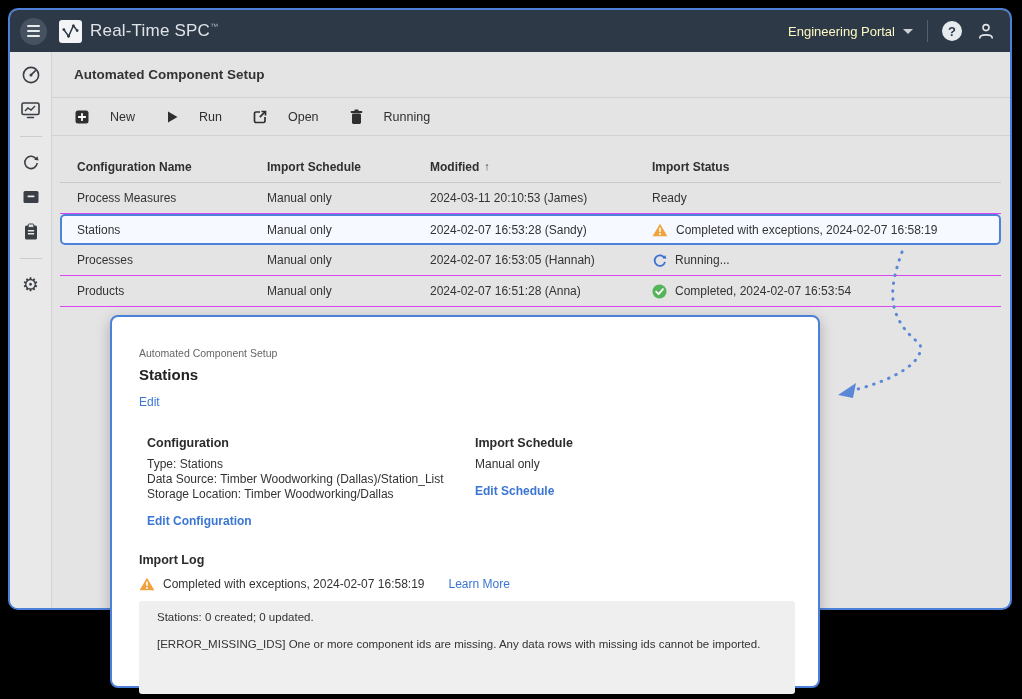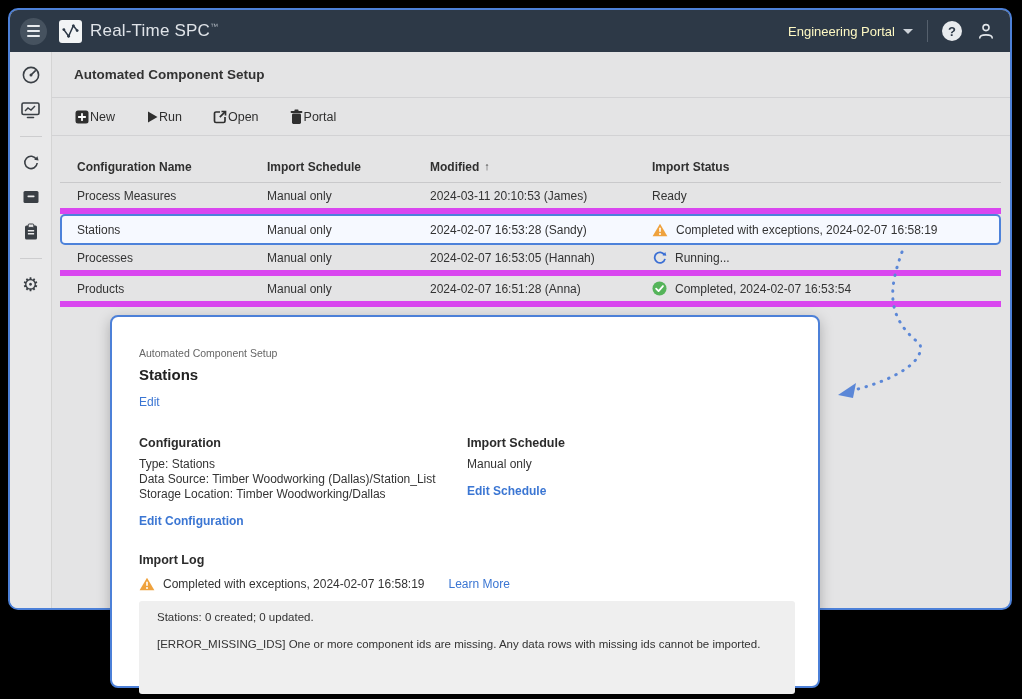--- a/index.html
+++ b/index.html
@@ -30,40 +30,40 @@
   .sidebar { width:42px; background:#e9e9ea; border-right:1px solid #d4d4d4; display:flex; flex-direction:column; align-items:center; padding-top:10px; flex:0 0 auto; }
   .side-icon { width:26px; height:26px; display:flex; align-items:center; justify-content:center; margin-bottom:9px; cursor:pointer; color:#3a3f45; }
   .side-sep { width:22px; height:1px; background:#cdcdcf; margin:4px 0 12px 0; }
   .gear-glyph { font-size:19px; line-height:1; color:#3a3f45; }
 
   .main { flex:1; display:flex; flex-direction:column; min-width:0; }
   .page-titlebar { height:46px; border-bottom:1px solid #d2d2d4; display:flex; align-items:center; padding-left:22px; }
   .page-title { font-size:13.5px; font-weight:700; color:#333; }
 
   .toolbar { height:38px; border-bottom:1px solid #d2d2d4; display:flex; align-items:center; padding-left:22px; gap:30px; }
-  .tool-btn { display:flex; align-items:center; gap:0; font-size:12.5px; color:#2f2f2f; cursor:pointer; }
+  .tool-btn { display:flex; align-items:center; gap:20px; font-size:12.5px; color:#2f2f2f; cursor:pointer; }
 
   
   .table-wrap { margin:16px 9px 0 8px; }
   .t-row { display:grid; grid-template-columns:190px 163px 222px 1fr; align-items:center; height:31px; padding-left:17px; }
   .t-head { font-weight:700; font-size:12px; color:#2f2f2f; border-bottom:1px solid #c9c9cb; }
   .t-head .hcell { display:flex; gap:5px; cursor:pointer; }
   .sort-arrow { font-size:11px; color:#444; }
-  .t-row.data { font-size:12px; color:#333; border-bottom:6px solid #d946ef; cursor:pointer; background:transparent; }
+  .t-row.data { font-size:12px; color:#333; border-bottom:1px solid #d946ef; cursor:pointer; background:transparent; }
   .t-row.data.selected { border:2px solid #4d82da; border-radius:5px; background:#f6f9ff; padding-left:15px; }
   .status-cell { display:flex; align-items:center; gap:8px; }
 
   
   .popup { position:absolute; left:110px; top:315px; width:710px; height:373px; background:#fff;
            border:2px solid #4c80d8; border-radius:8px; padding:30px 27px 0 27px; box-shadow:0 4px 14px rgba(0,0,0,.25); }
   .pp-breadcrumb { font-size:10.5px; color:#666; }
   .pp-title { font-size:15px; font-weight:700; color:#222; margin-top:7px; }
   .link { color:#3b76d3; font-size:12px; cursor:pointer; }
   .pp-edit { margin-top:12px; display:inline-block; }
-  .pp-cols { display:flex; margin-top:26px; }
+  .pp-cols { display:flex; margin-top:26px;margin-left:8px; }
   .pp-col-left { width:328px; }
   .pp-h { font-size:12.5px; font-weight:700; color:#2b2b2b; margin-bottom:7px; }
   .pp-line { font-size:12px; color:#333; line-height:15px; }
   .pp-elink { margin-top:12px; display:inline-block;font-weight:bold; }
   .pp-log { margin-top:24px; }
   .pp-status-line { display:flex; align-items:center; gap:8px; margin-top:10px; font-size:12px; color:#333; }
   .pp-learn { margin-left:16px; }
   .log-box { margin-top:10px; width:656px; height:93px; background:#efefef; border-radius:3px; padding:10px 18px; font-size:11.5px; color:#333; }
   .log-box p { margin-bottom:15px; }
 
@@ -180,21 +180,21 @@
                 <path d="M9.5 2.5 h4 v4" fill="none" stroke="#2f2f2f" stroke-width="1.7"></path>
               </svg>
             <span>Open</span>
           </div>
           <div class="tool-btn">
             <svg width="15" height="16" viewBox="0 0 15 16">
                 <rect x="3" y="4.6" width="9" height="10.4" rx="1.4" fill="#2f2f2f"></rect>
                 <rect x="1.6" y="2" width="11.8" height="1.9" rx="0.9" fill="#2f2f2f"></rect>
                 <rect x="5.4" y="0.6" width="4.2" height="1.6" rx="0.8" fill="#2f2f2f"></rect>
               </svg>
-            <span>Portal</span>
+            <span>Running</span>
           </div>
         </div>
 
         <div class="table-wrap">
           <div class="t-row t-head">
             <div class="hcell">
                 <span>Configuration Name</span>
               </div>
             <div class="hcell">
                 <span>Import Schedule</span>

